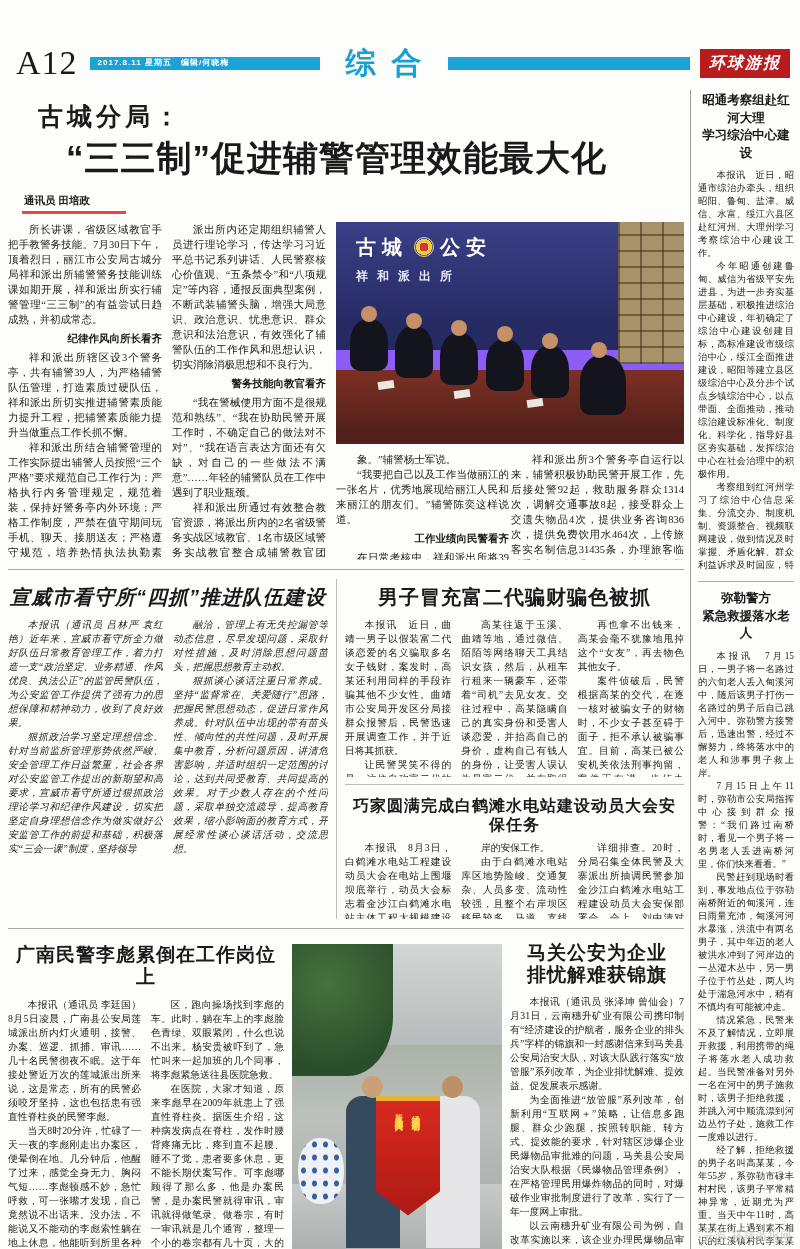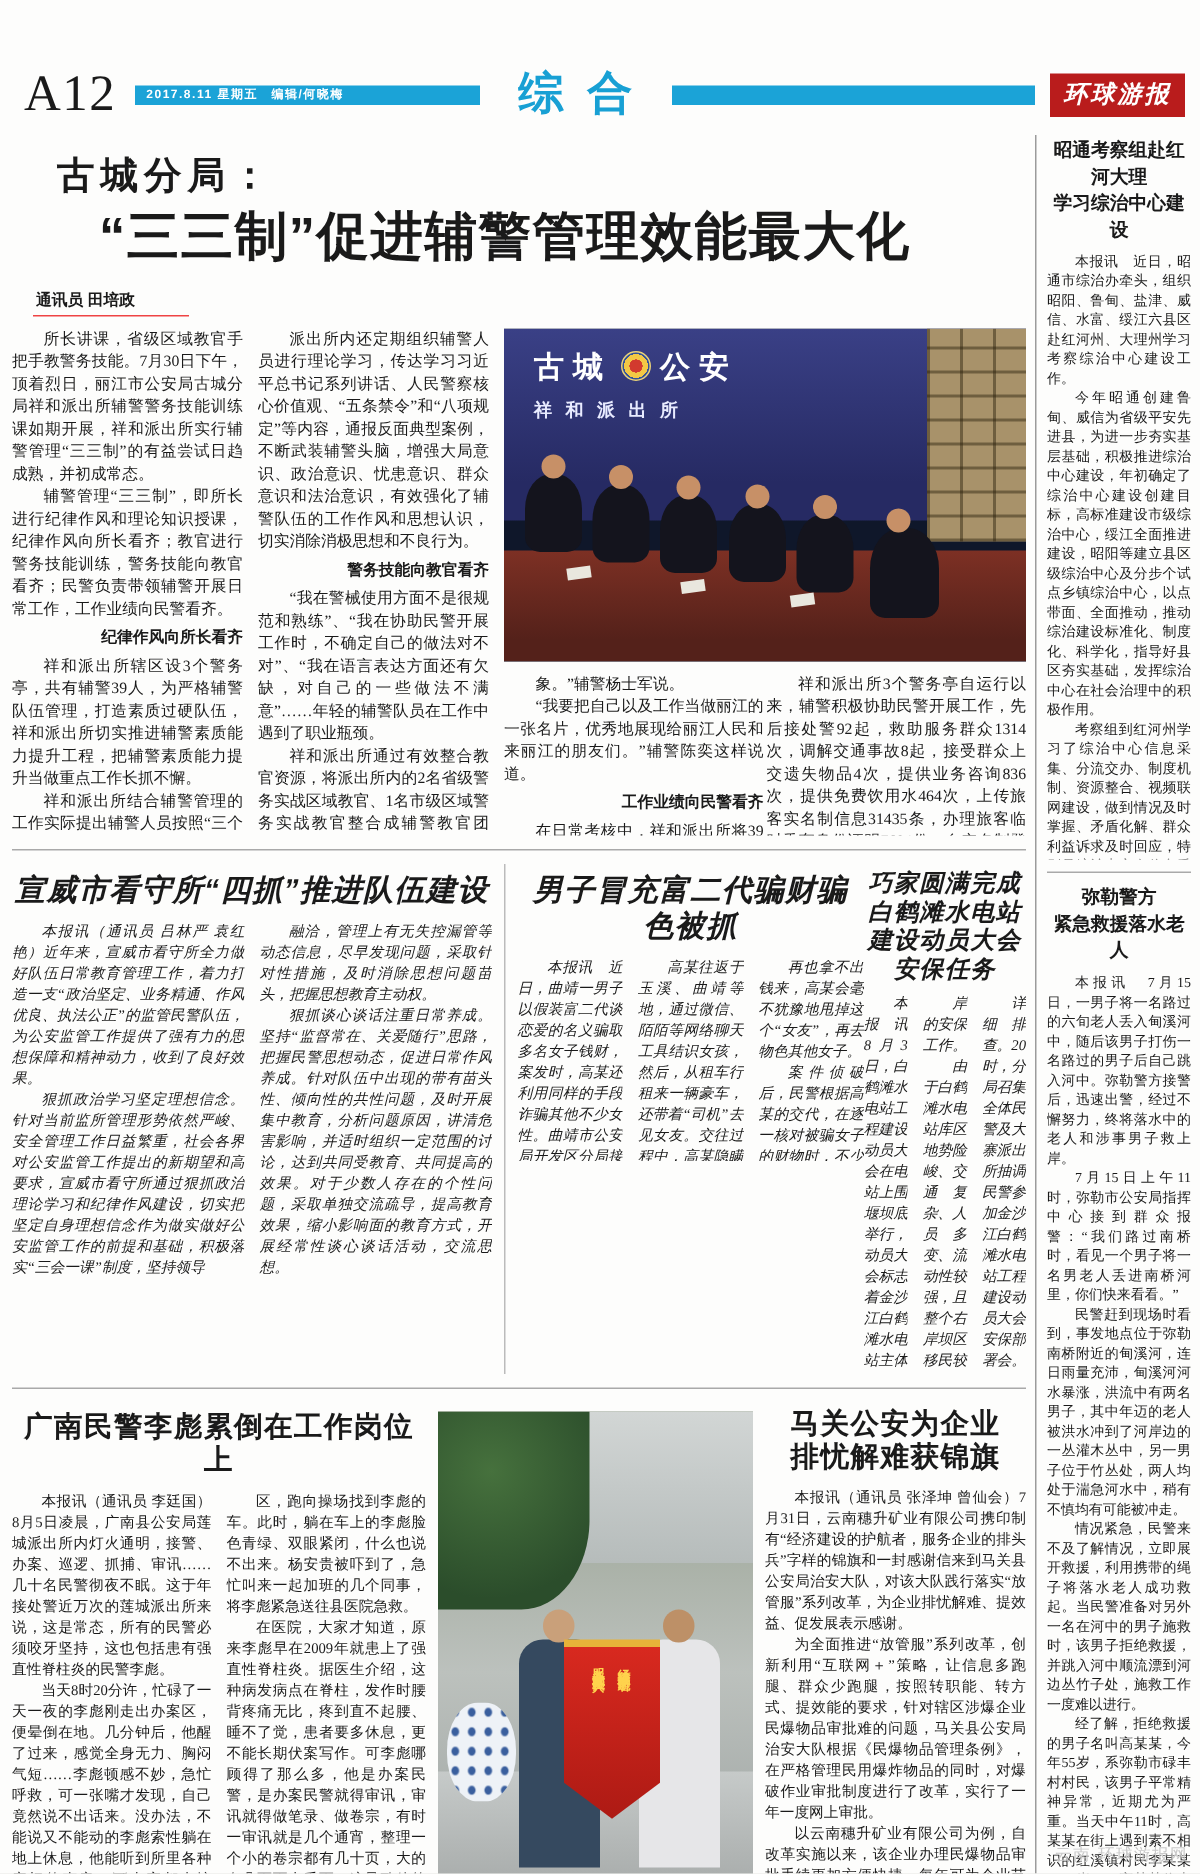--- a/index.html
+++ b/index.html
@@ -16,29 +16,29 @@
   .masthead{background:#b91c1c;color:#fff;font-size:16px;font-weight:900;font-style:italic;
             padding:4px 9px;margin-left:10px;white-space:nowrap;letter-spacing:2px;}
   
   .content{display:flex;padding:10px 4px 0 8px;}
   .leftcol{width:676px;flex:0 0 676px;}
   .sidebar{flex:1;border-left:1px solid #9b9b9b;margin-left:6px;padding-left:7px;padding-right:2px;}
   
   .kicker{font-size:25px;font-weight:800;letter-spacing:4px;margin:10px 0 2px 30px;}
   .main-title{font-size:35px;font-weight:900;letter-spacing:1px;margin:6px 0 12px 58px;line-height:1.1;}
   .bylinewrap{margin:0 0 8px 14px;}
-  .byline{display:inline-block;font-size:10.5px;font-weight:bold;border-bottom:1px solid #ef4444;padding:0 36px 3px 2px;text-align:center;}
+  .byline{display:inline-block;font-size:10.5px;font-weight:bold;border-bottom:3px solid #ef4444;padding:0 36px 3px 2px;text-align:center;}
   .main-body{display:flex;gap:10px;height:338px;overflow:hidden;}
   .mcol{flex:1;font-family:"Liberation Serif",serif;font-size:10.5px;line-height:15px;text-align:justify;overflow:hidden;}
   .mcol p,.scol p,.sbody p{margin:0;text-indent:2em;}
   .subhead{text-align:right;font-weight:bold;font-family:"Liberation Sans",sans-serif;margin:4px 0;text-indent:0;}
   .main-right{width:348px;flex:0 0 348px;display:flex;flex-direction:column;}
   .under{display:flex;gap:2px;flex:1;overflow:hidden;}
   
-  .photo1{position:relative;height:222px;margin-bottom:8px;overflow:hidden;background:#0f172a;}
+  .photo1{position:relative;height:222px;margin-bottom:8px;overflow:hidden;background:#8b5cf6;}
   .p1-wall{position:absolute;left:0;top:0;right:0;height:58%;background:linear-gradient(180deg,#3a4086,#262a63 80%);}
   .p1-plaques{position:absolute;right:0;top:0;width:66px;height:64%;
      background:repeating-linear-gradient(90deg,rgba(40,30,10,.45) 0 2px,transparent 2px 22px),
                 repeating-linear-gradient(0deg,rgba(40,30,10,.45) 0 2px,transparent 2px 16px),#a8926a;}
   .p1-banner{position:absolute;top:12px;left:20px;color:#fff;}
   .p1-l1{font-size:20px;font-weight:900;letter-spacing:6px;display:flex;align-items:center;gap:6px;}
   .badge{width:18px;height:18px;border-radius:50%;display:inline-block;
          background:radial-gradient(circle,#d23a2e 0 34%,#f3c845 35% 62%,#31519a 63%);border:1px solid #e9d27a;}
   .p1-l2{font-size:12px;letter-spacing:9px;margin-top:7px;color:#e8ebff;font-weight:bold;}
   .p1-table{position:absolute;left:0;right:0;bottom:0;height:33%;background:linear-gradient(180deg,#7d3024,#54211a 80%);}
@@ -47,21 +47,21 @@
   .ppr{position:absolute;width:16px;height:8px;background:#e9e7de;transform:rotate(-8deg);}
   
   .hsep{border-top:1px solid #a9a9a9;margin:9px 0;}
   .vsep{border-left:1px solid #bbb;margin:0 8px;}
   
   .mid-band{display:flex;height:340px;overflow:hidden;}
   .xuanwei{width:320px;flex:0 0 320px;display:flex;flex-direction:column;font-style:italic;}
   .arth2{font-size:20px;font-weight:900;text-align:center;letter-spacing:1px;margin:6px 0 9px;line-height:1.2;}
   .cols{display:flex;gap:10px;flex:1;overflow:hidden;}
   .scol{flex:1;font-family:"Liberation Serif",serif;font-size:9.8px;line-height:14px;text-align:justify;overflow:hidden;}
-  .mid-right{flex:1;display:flex;flex-direction:row;font-style:italic;}
+  .mid-right{flex:1;display:flex;flex-direction:column;}
   .nanzi{height:198px;display:flex;flex-direction:column;}
   .qiaojia{flex:1;display:flex;flex-direction:column;}
   .qiaojia .arth2{font-size:16px;margin:4px 0 7px;}
   .hsep2{border-top:1px solid #bbb;margin:7px 0;}
   
   .bottom-band{display:flex;height:330px;overflow:hidden;}
   .guangnan{width:276px;flex:0 0 276px;display:flex;flex-direction:column;}
   .guangnan .arth2{font-size:19px;}
   .maguan{flex:1;display:flex;flex-direction:column;}
   .maguan .arth2{font-size:19px;margin:4px 0 8px;}
@@ -111,21 +111,20 @@
 
       <div>
         <div class="kicker">古城分局：</div>
         <h1 class="main-title">“三三制”促进辅警管理效能最大化</h1>
         <div class="bylinewrap">
           <span class="byline">通讯员 田培政</span>
         </div>
         <div class="main-body">
           <div class="mcol">
               <p>所长讲课，省级区域教官手把手教警务技能。7月30日下午，顶着烈日，丽江市公安局古城分局祥和派出所辅警警务技能训练课如期开展，祥和派出所实行辅警管理“三三制”的有益尝试日趋成熟，并初成常态。</p>
-              <p>辅警管理“三三制”，即所长进行纪律作风和理论知识授课，纪律作风向所长看齐；教官进行警务技能训练，警务技能向教官看齐；民警负责带领辅警开展日常工作，工作业绩向民警看齐。</p>
               <div class="subhead">纪律作风向所长看齐</div>
               <p>祥和派出所辖区设3个警务亭，共有辅警39人，为严格辅警队伍管理，打造素质过硬队伍，祥和派出所切实推进辅警素质能力提升工程，把辅警素质能力提升当做重点工作长抓不懈。</p>
               <p>祥和派出所结合辅警管理的工作实际提出辅警人员按照“三个严格”要求规范自己工作行为：严格执行内务管理规定，规范着装，保持好警务亭内外环境；严格工作制度，严禁在值守期间玩手机、聊天、接朋送友；严格遵守规范，培养热情执法执勤素养，热情服务，按规定使用好配发的执法记录仪、PDT对讲机，巡逻时按规定携带装备。</p>
             </div>
           <div class="mcol">
               <p>派出所内还定期组织辅警人员进行理论学习，传达学习习近平总书记系列讲话、人民警察核心价值观、“五条禁令”和“八项规定”等内容，通报反面典型案例，不断武装辅警头脑，增强大局意识、政治意识、忧患意识、群众意识和法治意识，有效强化了辅警队伍的工作作风和思想认识，切实消除消极思想和不良行为。</p>
               <div class="subhead">警务技能向教官看齐</div>
               <p>“我在警械使用方面不是很规范和熟练”、“我在协助民警开展工作时，不确定自己的做法对不对”、“我在语言表达方面还有欠缺，对自己的一些做法不满意”……年轻的辅警队员在工作中遇到了职业瓶颈。</p>
               <p>祥和派出所通过有效整合教官资源，将派出所内的2名省级警务实战区域教官、1名市级区域警务实战教官整合成辅警教官团队，紧密结合辅警队伍工作岗位特点和实际需要，认真制定业务技能教育培训计划和科目，不断强化辅警人员的队列、文明礼仪、基本法律常识、基本警务技能知识等学习教育，通过高强度高密度的培训，从工作能力、综合素养等方面提升辅警队伍的整体水平与业务能力，增强了他们工作的信心。</p>
             </div>

